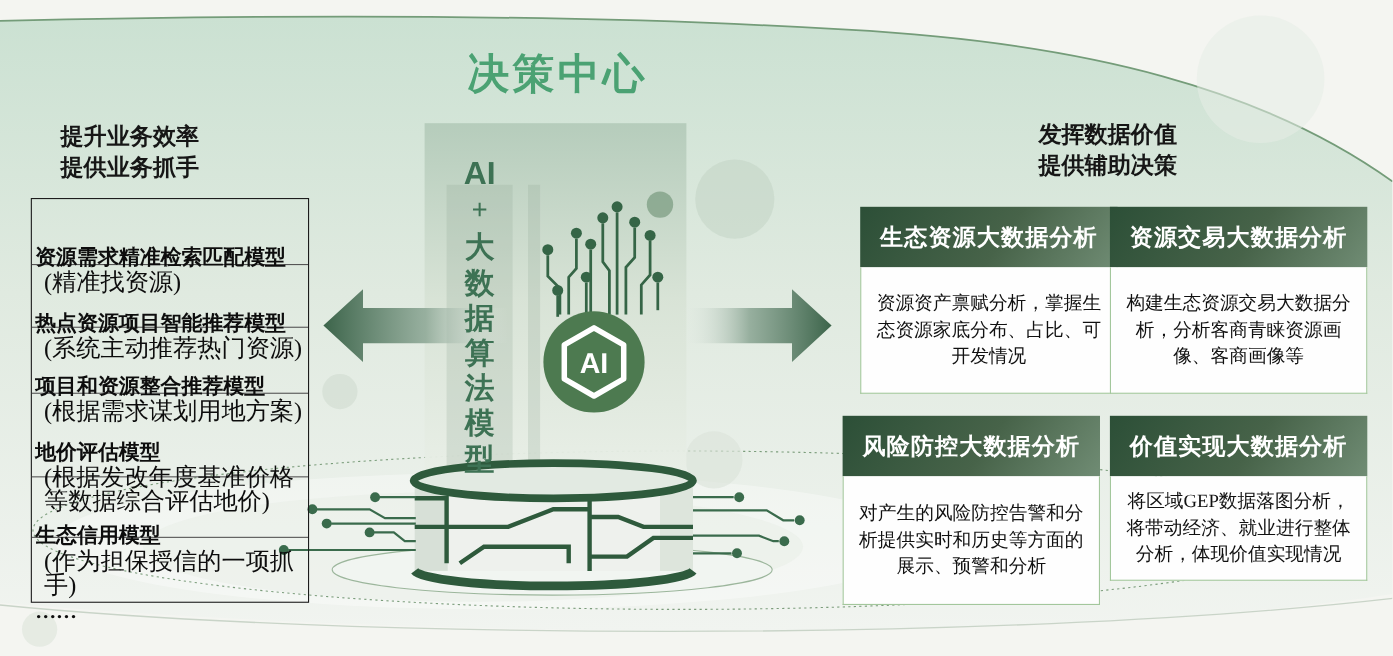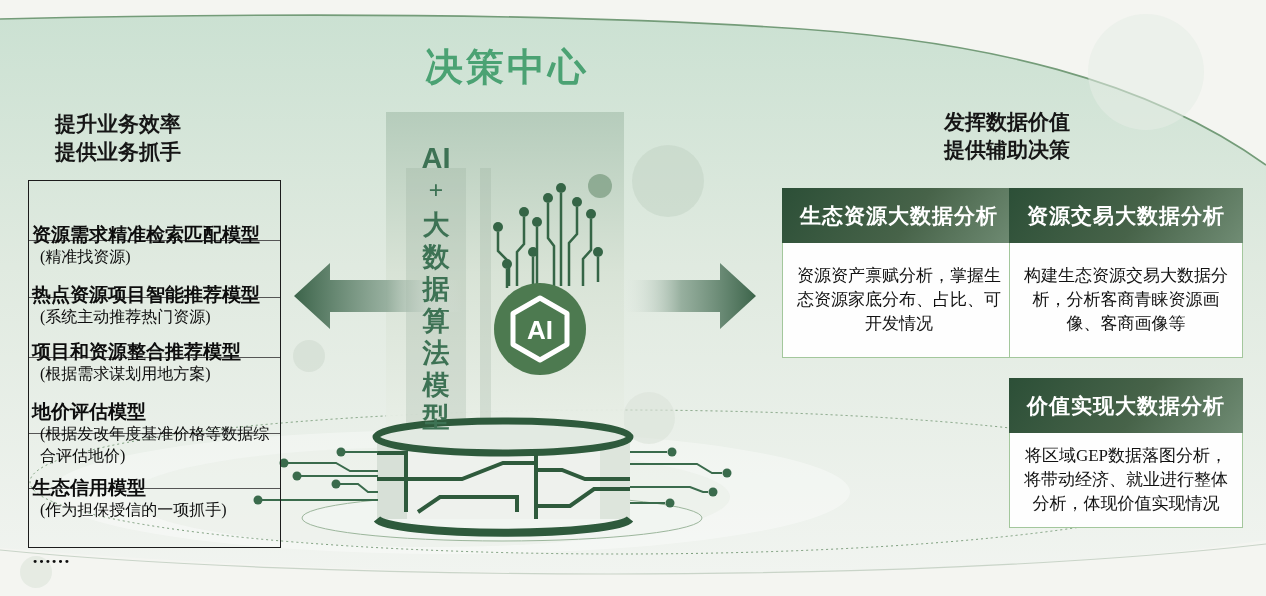--- a/index.html
+++ b/index.html
@@ -13,21 +13,21 @@
   .side-header{position:absolute;text-align:center;font-weight:bold;color:#161616;
                font-size:21px;line-height:28px;}
   .side-header.left{left:36px;top:110px;width:164px;}
   .side-header.right{left:882px;top:108px;width:250px;}
 
   .model-box{position:absolute;left:28px;top:180px;width:253px;height:368px;
              border:1.6px solid #1c1c1c;box-sizing:border-box;display:flex;flex-direction:column;}
   .model-row{border-bottom:1.5px solid #555;box-sizing:border-box;padding:2px 2px 0 3px;}
   .model-row:last-child{border-bottom:none;}
   .model-name{font-weight:bold;font-size:19px;line-height:23px;color:#0d0d0d;margin-top:40px;}
-  .model-note{font-size:16px;line-height:22px;color:#0d0d0d;padding-left:8px;}
+  .model-note{font-size:22px;line-height:22px;color:#0d0d0d;padding-left:8px;}
   .r1{height:60px;} .r2{height:57px;} .r3{height:60px;} .r4{height:76px;}
   .r5{height:55px;} .r6{flex:1;padding-top:16px;}
 
   .v-label{position:absolute;left:407px;top:141px;width:58px;display:flex;
            flex-direction:column;align-items:center;color:#3d7254;}
   .v-label .ai{font-family:"Liberation Sans","DejaVu Sans",sans-serif;
                font-size:29px;font-weight:bold;height:34px;line-height:34px;}
   .v-label .plus{font-size:26px;font-weight:bold;height:34px;line-height:32px;}
   .v-label .ch{font-size:27px;font-weight:bold;height:32px;line-height:32px;}
 
@@ -234,18 +234,22 @@
   </div>
 
   <div class="card c1">
     <div class="card-h">生态资源大数据分析</div>
     <div class="card-b">资源资产禀赋分析，掌握生态资源家底分布、占比、可开发情况</div>
   </div>
   <div class="card c2">
     <div class="card-h">资源交易大数据分析</div>
     <div class="card-b">构建生态资源交易大数据分析，分析客商青睐资源画像、客商画像等</div>
   </div>
+  <div class="card c3">
+    <div class="card-h">风险防控大数据分析</div>
+    <div class="card-b">对产生的风险防控告警和分析提供实时和历史等方面的展示、预警和分析</div>
+  </div>
   <div class="card c4">
     <div class="card-h">价值实现大数据分析</div>
     <div class="card-b">将区域GEP数据落图分析，将带动经济、就业进行整体分析，体现价值实现情况</div>
   </div>
 
 </div>
 
 </body></html>

